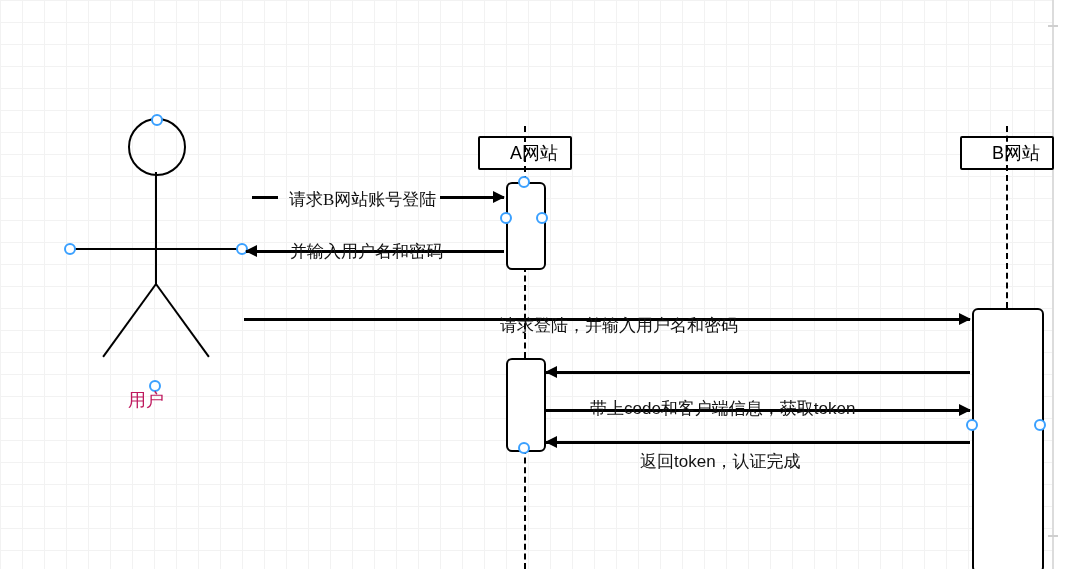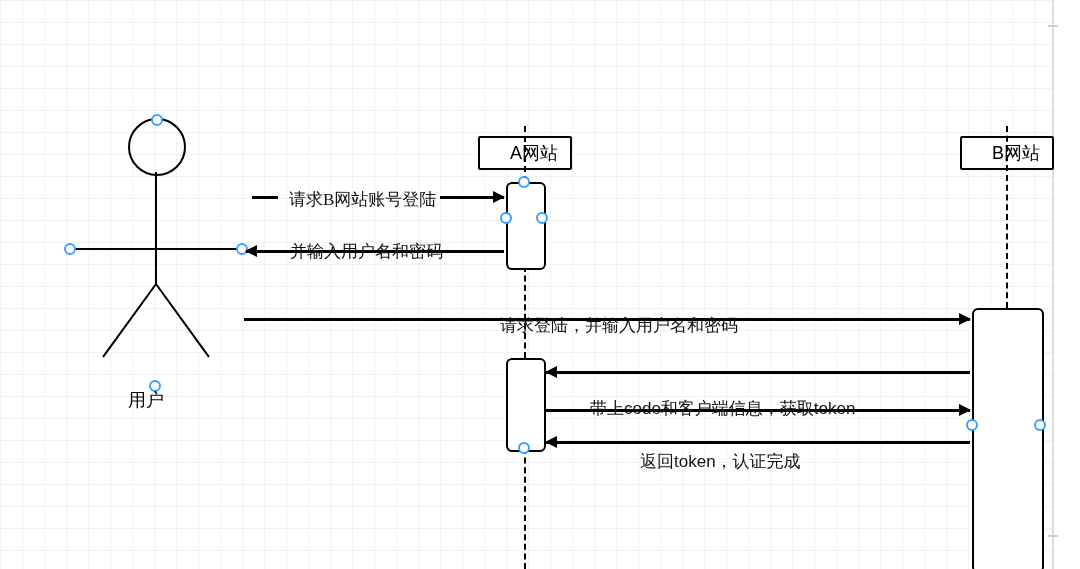--- a/index.html
+++ b/index.html
@@ -20,21 +20,21 @@
   
   .activation{position:absolute;border:2px solid #000;border-radius:6px;background:#fff;}
   
   .dot{position:absolute;width:8px;height:8px;border:2px solid #3aa0ff;background:#fff;border-radius:50%;transform:translate(-50%,-50%);}
   
   .actor{position:absolute;}
   .actor .head{position:absolute;width:54px;height:54px;border:2.5px solid #000;border-radius:50%;}
   .actor .body{position:absolute;width:0;border-left:2.5px solid #000;}
   .actor .arms{position:absolute;height:0;border-top:2.5px solid #000;}
   .actor .leg{position:absolute;width:0;height:0;border-left:2.5px solid #000;transform-origin:top center;}
-  .actor-label{position:absolute;font-size:18px;color:#000000;}
+  .actor-label{position:absolute;font-size:18px;color:#be185d;}
   
   .msg{position:absolute;height:0px;}
   .msg .shaft{position:absolute;top:-1px;height:2.5px;background:#000;width:100%;}
   .msg.right .head{position:absolute;right:-1px;top:-6px;border-top:6px solid transparent;border-bottom:6px solid transparent;border-left:12px solid #000;}
   .msg.left  .head{position:absolute;left:-1px; top:-6px;border-top:6px solid transparent;border-bottom:6px solid transparent;border-right:12px solid #000;}
   .msg-label{position:absolute;font-size:17px;color:#111;white-space:nowrap;}
 </style>
 </head>
 <body>
 

